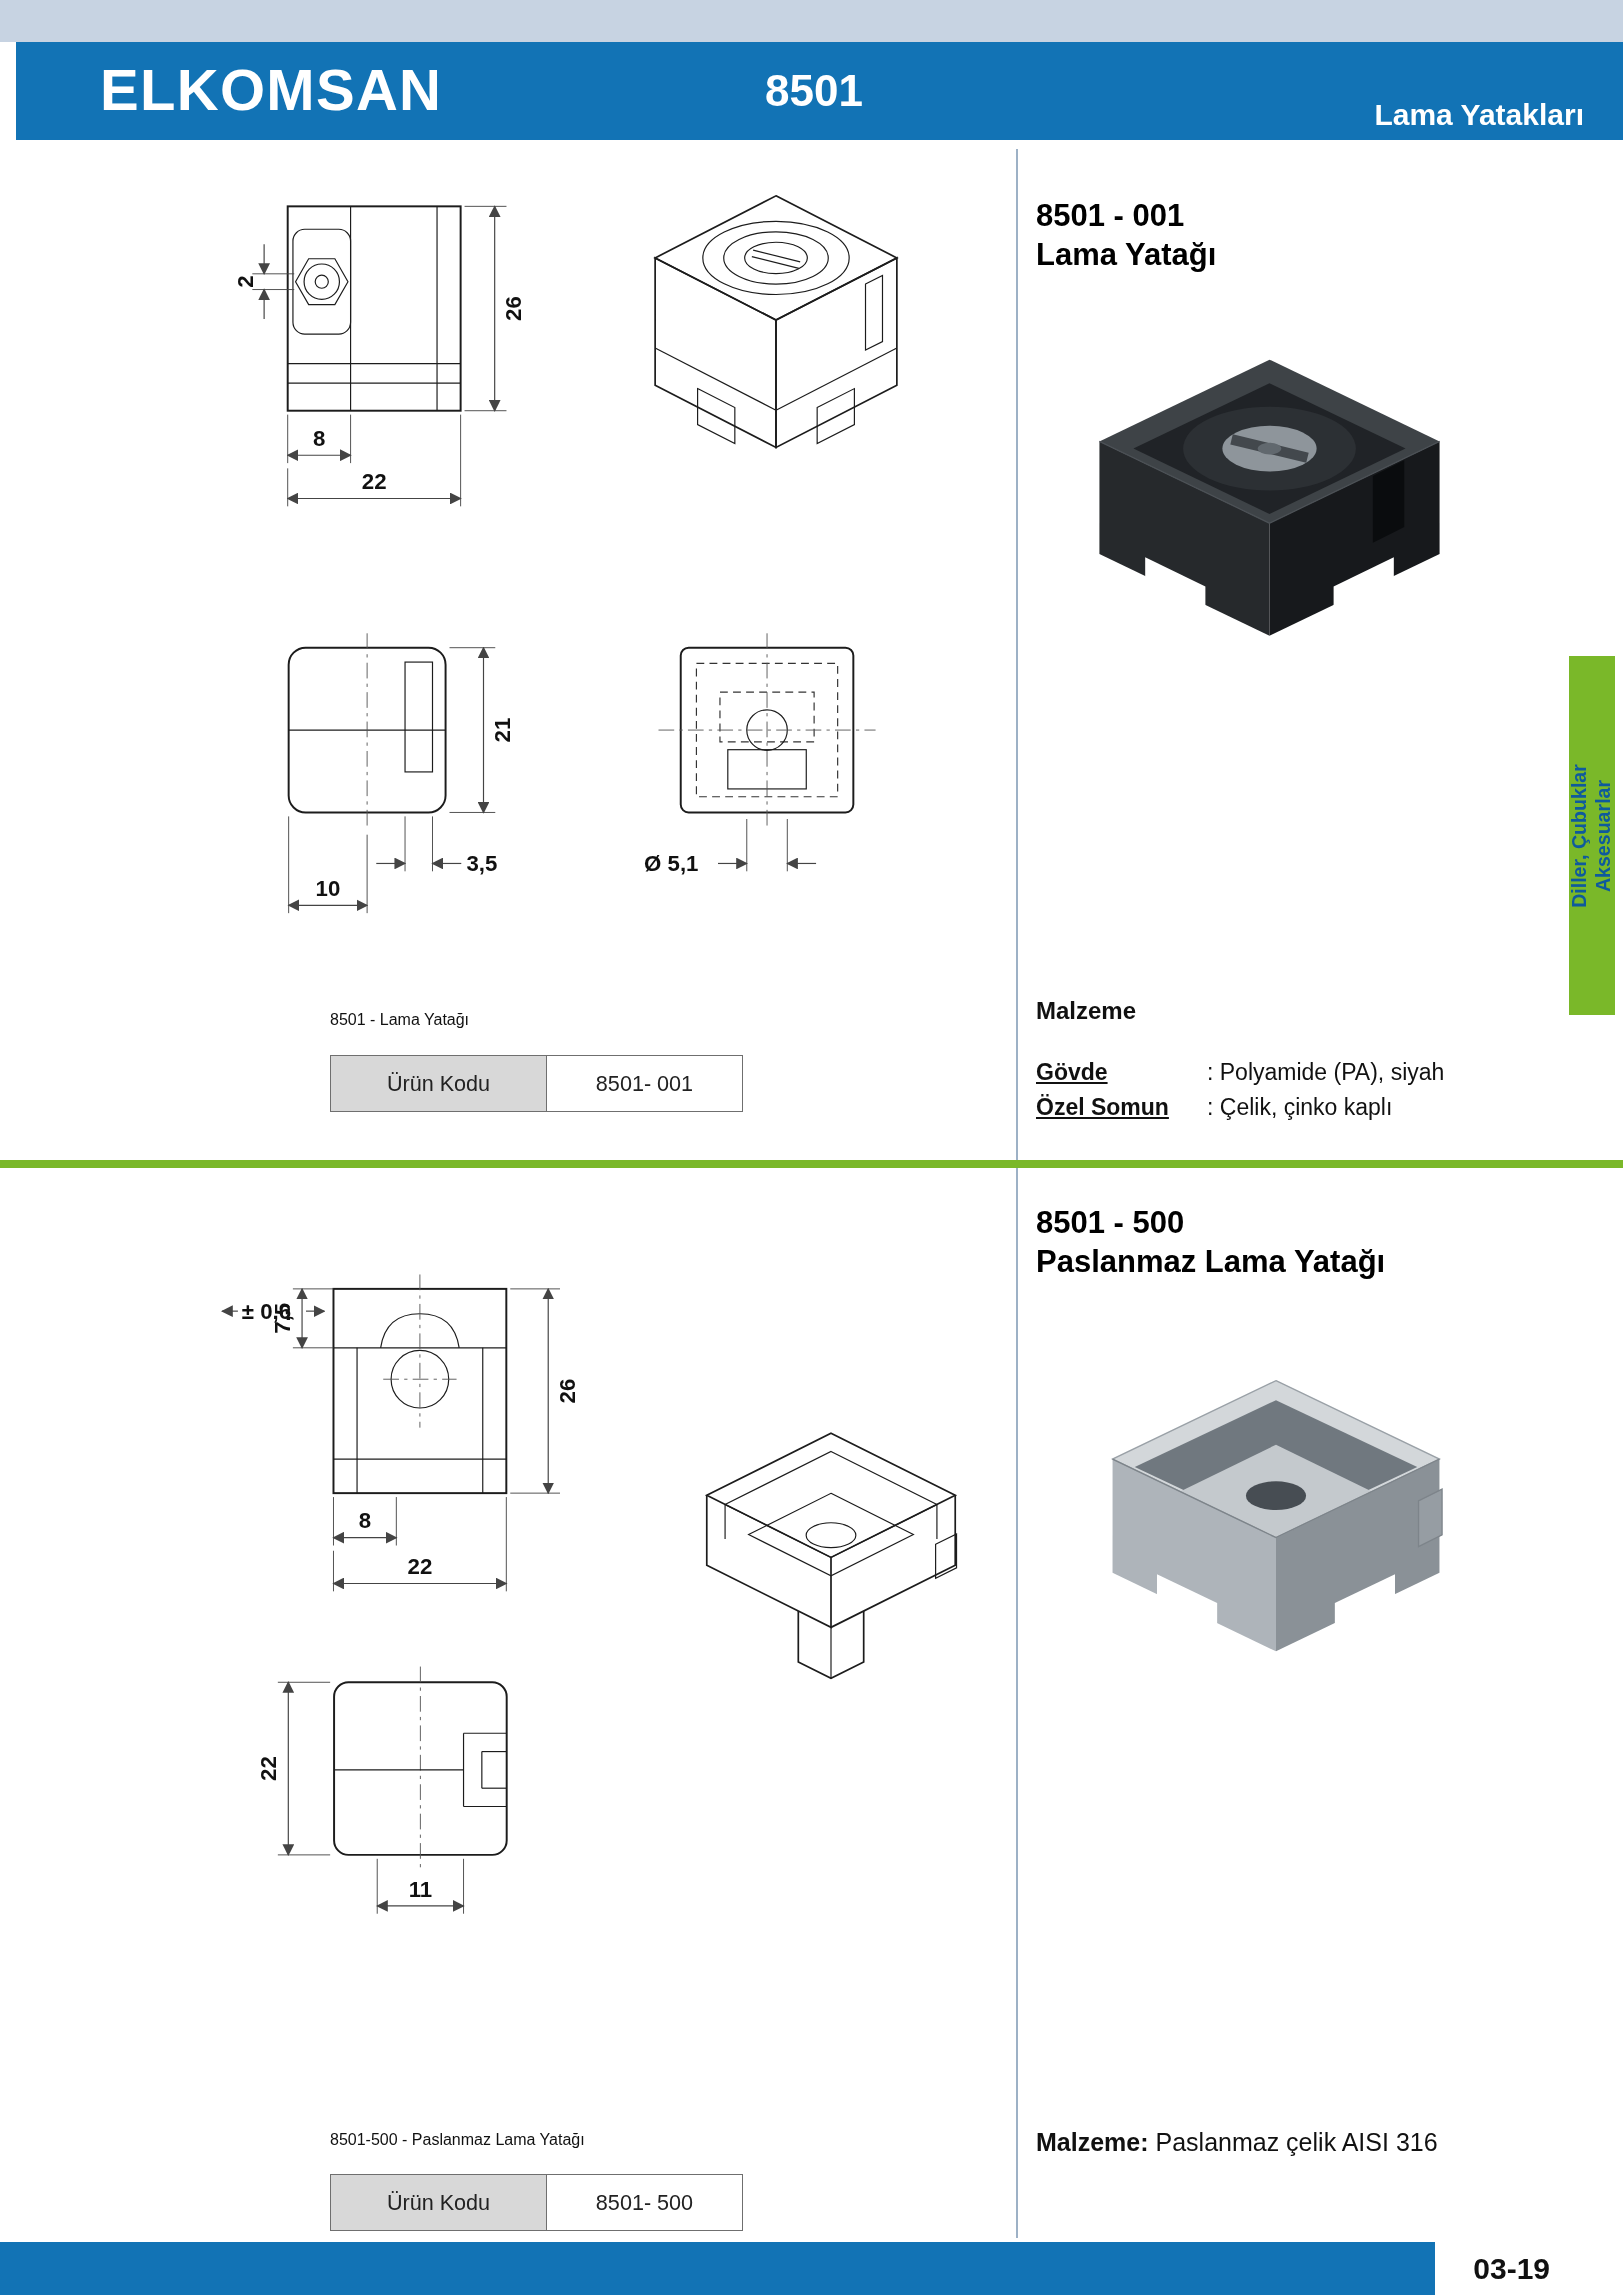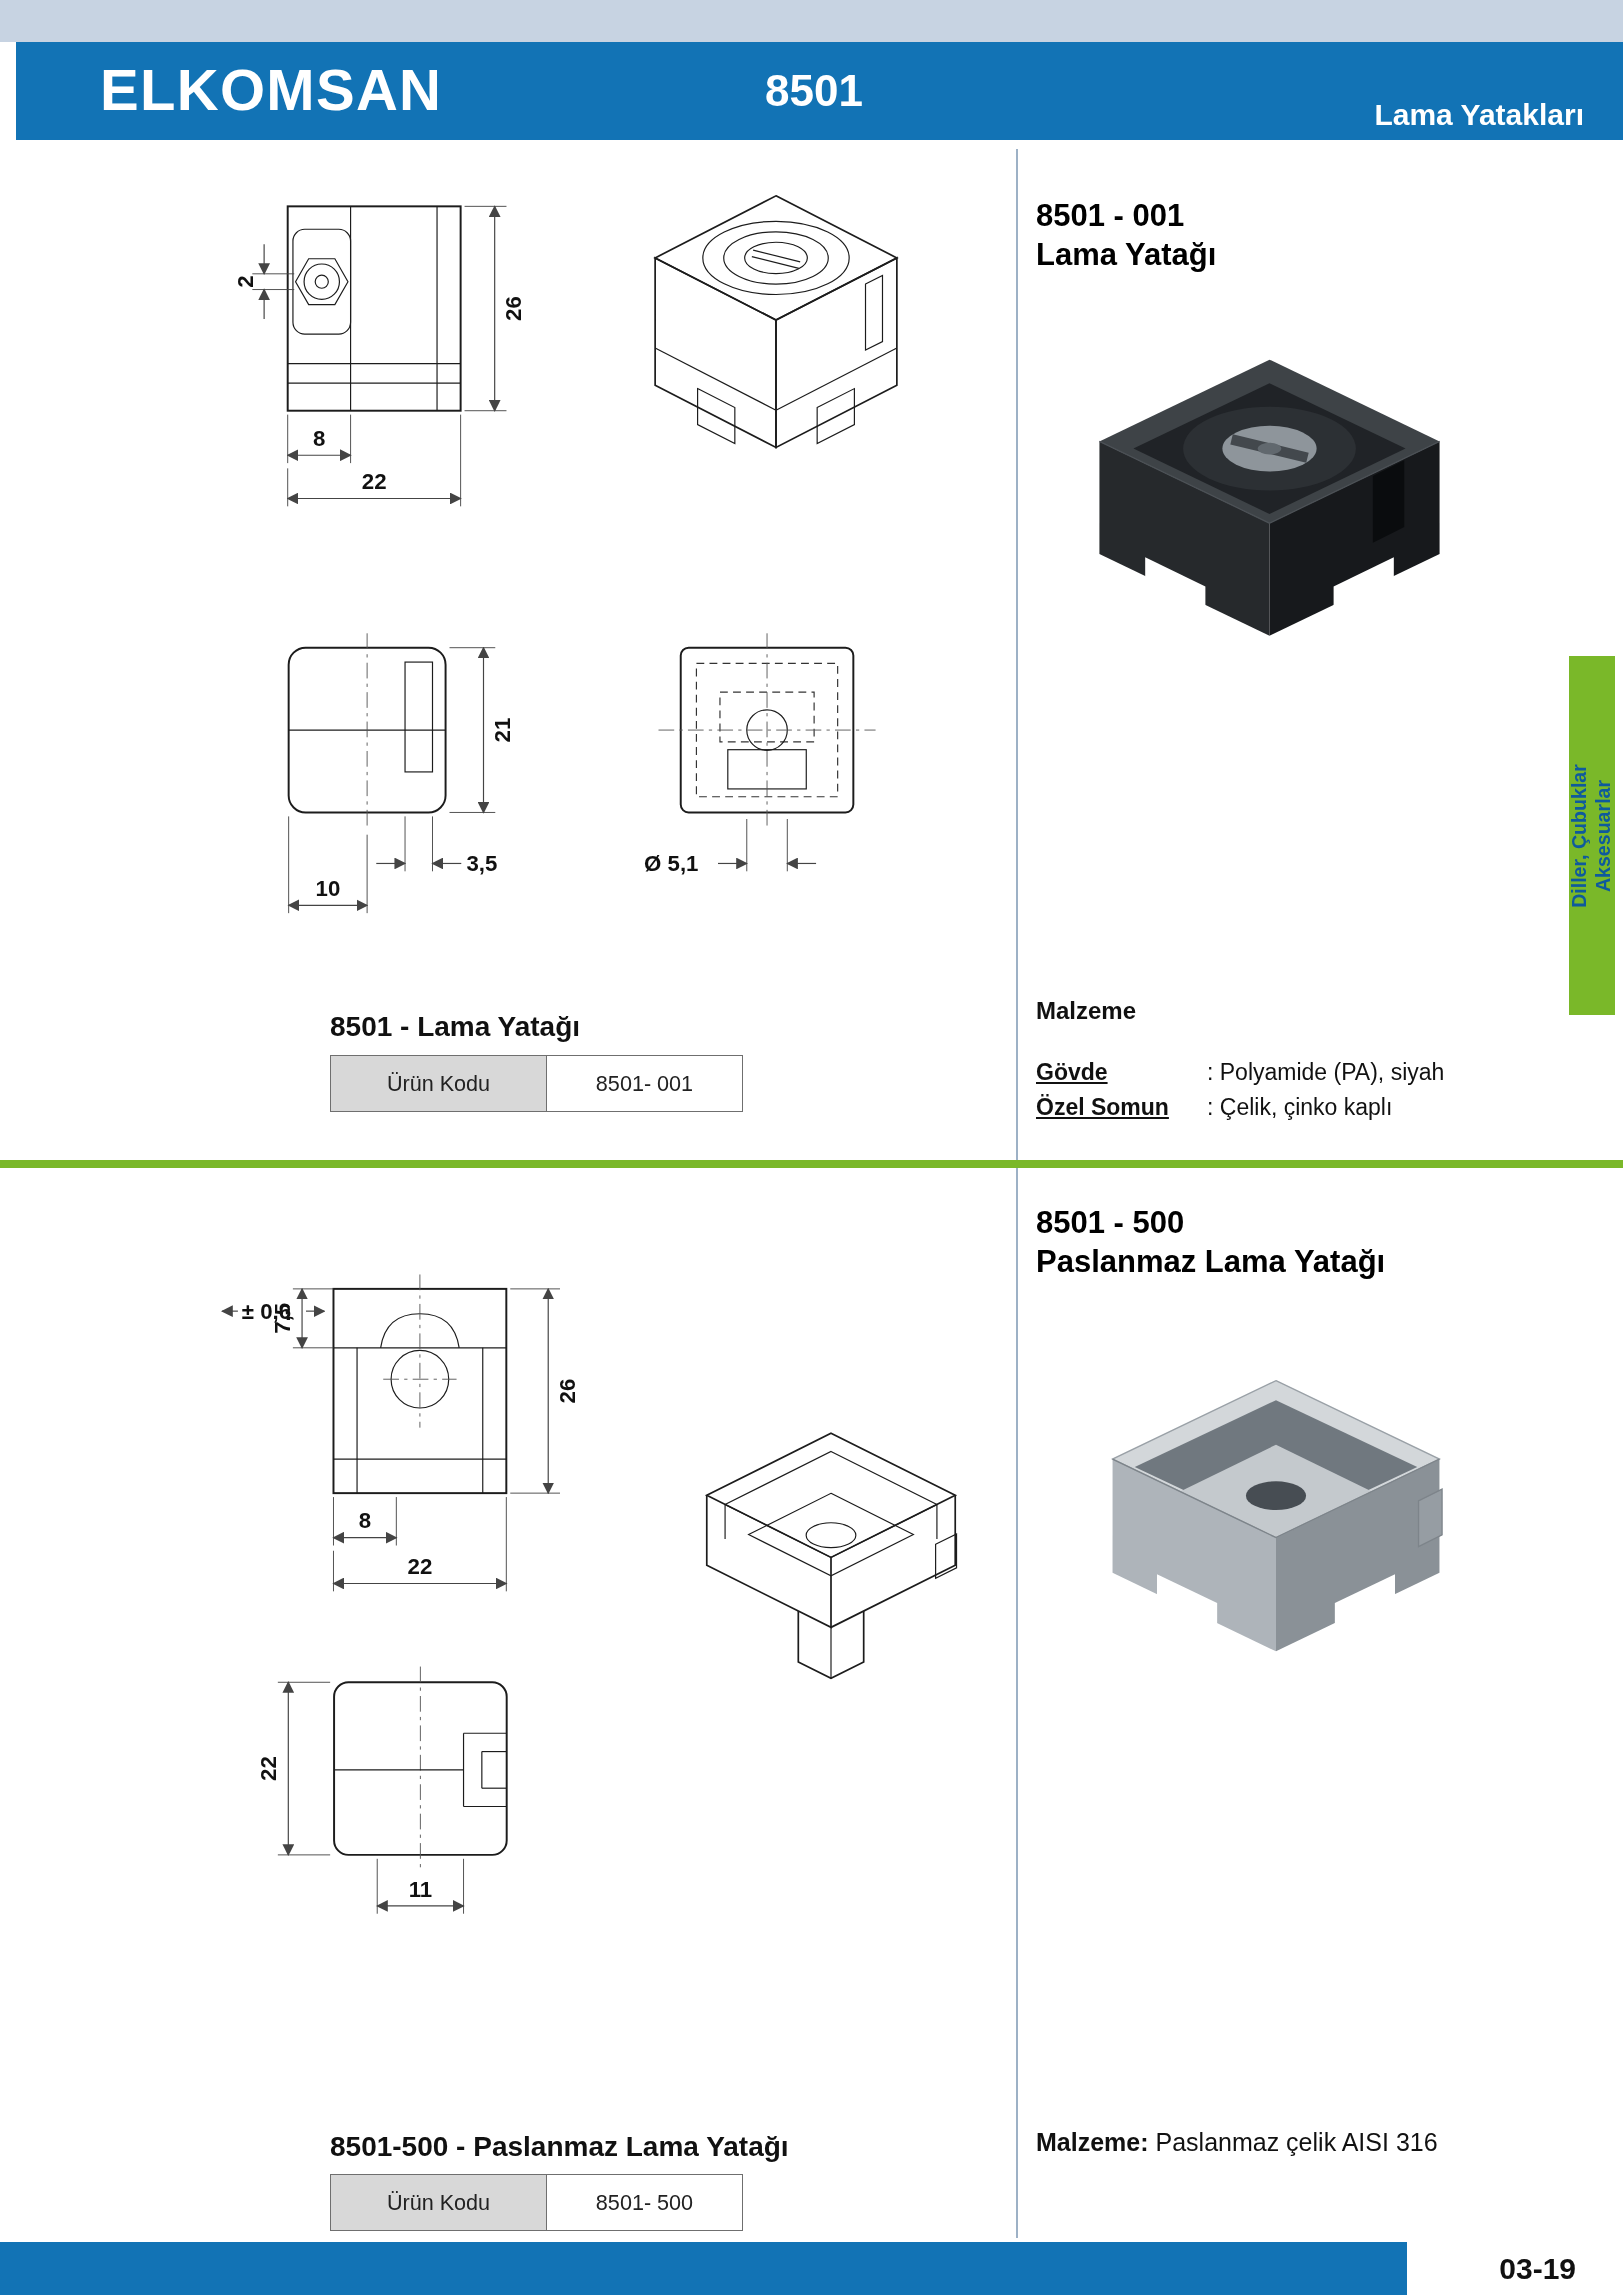--- a/index.html
+++ b/index.html
@@ -13,36 +13,36 @@
   .brand { position:absolute; left:84px; top:14.4px; font-size:58px; font-weight:bold; letter-spacing:1.3px; }
   .code  { position:absolute; left:749px; top:23.6px; font-size:44px; font-weight:bold; }
   .category { position:absolute; right:55px; bottom:7.9px; font-size:30px; font-weight:bold;text-align:right; }
 
   .vdivider { left:1016px; top:149px; width:2px; height:2089px; background:#9db1c6; }
   .hgreen { left:0; top:1160px; width:1623px; height:7.9px; background:var(--accent-green,#7ab829); }
 
   .side-tab { left:1569px; top:656px; width:46px; height:359px; background:var(--accent-green,#7ab829); }
   .side-tab-inner { position:absolute; left:50%; top:50%; transform:translate(-50%,-50%) rotate(-90deg); white-space:nowrap; text-align:center; font-weight:bold; font-size:19.6px; line-height:23.6px; color:var(--tab-text-blue,#0e5a9d); }
 
-  .caption { font-size:28px; font-weight:bold; color:#111; }
+  .caption { font-size:16px; font-weight:normal; color:#111; }
 
   .ptable { display:flex; border:1.3px solid #6f6f6f; background:#fff; }
   .ptable .cell { height:55px; display:flex; align-items:center; justify-content:center; font-size:21.6px; color:#222; }
   .ptable .cell.label { width:216px; background:var(--table-label-bg,#d8d8d8); border-right:1.3px solid #6f6f6f; }
   .ptable .cell.value { width:195px; background:#fff; }
 
   .rc-title { font-size:31px; font-weight:bold; color:#000; line-height:39px; }
   .mat-heading { font-size:24px; font-weight:bold; color:#111; }
   .mat-row { display:flex; font-size:23px; color:#111; margin-top:7.9px; }
   .mat-row .lbl { width:171px; font-weight:bold;text-decoration:underline; }
   .mat-line { font-size:25px; color:#111; }
   .mat-line .lbl { font-weight:bold; }
 
   .footer-band { left:0; top:2242px; width:1623px; height:54px; background:var(--header-blue,#1273b5); }
-  .page-num-box { right:0; top:2242px; width:216px; height:54px; background:#fff; display:flex; align-items:center; justify-content:flex-end; padding-right:47px; font-size:30px; font-weight:bold; color:#111; }
+  .page-num-box { right:0; top:2242px; width:188px; height:54px; background:#fff; display:flex; align-items:center; justify-content:flex-end; padding-right:73px; font-size:30px; font-weight:bold; color:#111; }
 
   
   svg .ol  { fill:none; stroke:#1c1c1c; stroke-width:3; }
   svg .ol2 { fill:none; stroke:#1c1c1c; stroke-width:2.6; }
   svg .tl  { fill:none; stroke:#1c1c1c; stroke-width:1.8; }
   svg .dim { fill:none; stroke:#444; stroke-width:1.8; }
   svg .ext { fill:none; stroke:#444; stroke-width:1.4; }
   svg .cl  { fill:none; stroke:#555; stroke-width:1.4; stroke-dasharray:24 8 5 8; }
   svg .hid { fill:none; stroke:#333; stroke-width:1.8; stroke-dasharray:12 8; }
   svg text.dtx { font-family:"Liberation Sans",sans-serif; font-size:34px; font-weight:bold; fill:#111; stroke:none; }

